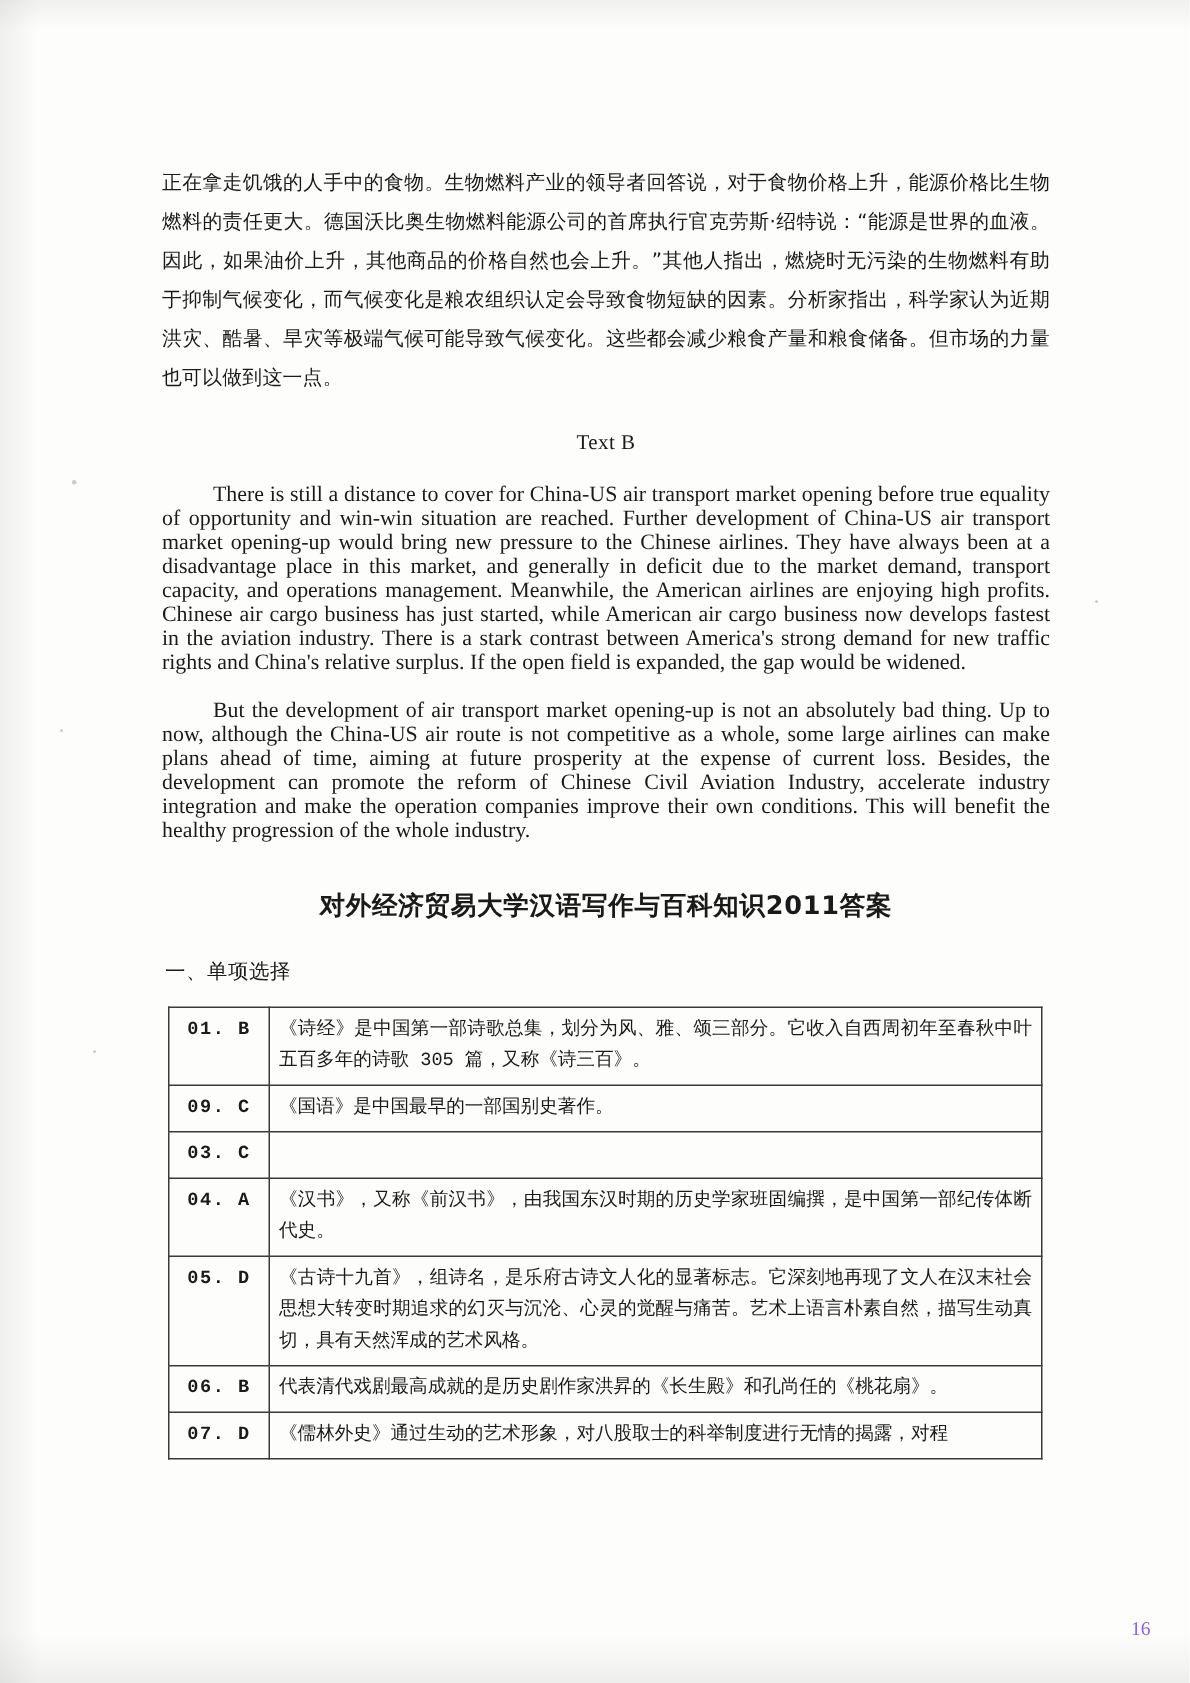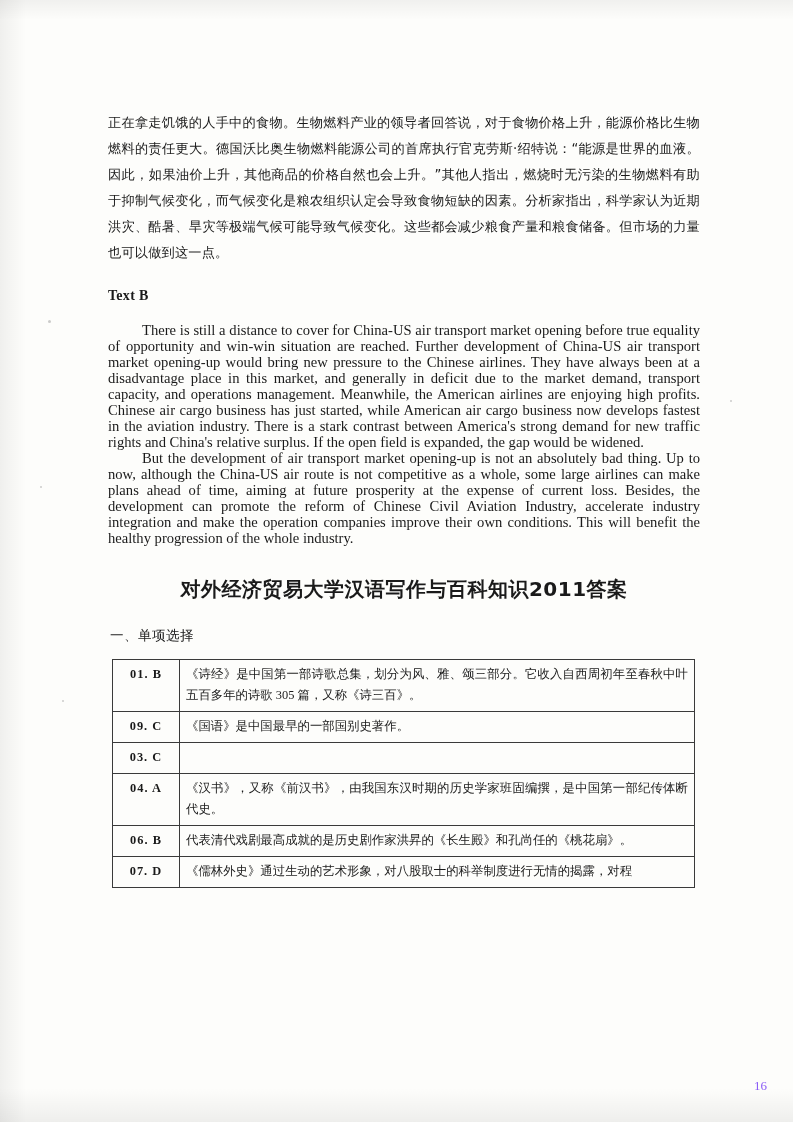--- a/index.html
+++ b/index.html
@@ -58,45 +58,45 @@
     font-family: "DejaVu Sans", sans-serif;
     font-size: 13.2px;
     line-height: 26px;
     text-align: justify;
     text-justify: inter-ideograph;
     margin: 0 0 4px 0;
     letter-spacing: 0.2px;
   }
 
   .text-b-head {
-    text-align: left;
-    font-family: "Liberation Serif", serif;
-    font-weight: bold;
+    text-align: center;
+    font-family: "Liberation Serif", serif;
+    font-weight: normal;
     font-size: 14px;
     margin: 22px 0 18px 0;
     letter-spacing: 0.3px;
   }
 
   .en-para {
     font-family: "Liberation Serif", serif;
     font-size: 14.6px;
     line-height: 16px;
     text-align: justify;
     margin: 0 0 0 0;
     text-indent: 34px;
   }
   .en-para + .en-para {
-    margin-top: 0;
+    margin-top: 16px;
   }
 
   .main-title {
     text-align: center;
     font-family: "DejaVu Sans", sans-serif;
     font-weight: bold;
-    font-size: 20px;
+    font-size: 17px;
     letter-spacing: 0.5px;
     margin: 30px 0 24px 0;
   }
 
   .section-head {
     font-family: "DejaVu Sans", sans-serif;
     font-size: 13.6px;
     font-weight: normal;
     margin: 16px 0 14px 2px;
     letter-spacing: 0.4px;
@@ -105,21 +105,21 @@
   table.answers {
     border-collapse: collapse;
     width: 583px;
     margin-left: 4px;
     table-layout: fixed;
   }
   table.answers td {
     border: 1px solid #3a3a3a;
     padding: 4px 6px 5px 6px;
     vertical-align: top;
-    font-family: Liberation Serif, serif;
+    font-family: Liberation Mono, monospace;
     font-size: 12.4px;
     line-height: 21px;
   }
   td.qnum {
     width: 54px;
     text-align: center;
     font-family: "Liberation Serif", serif;
     font-weight: bold;
     font-size: 13px;
     white-space: nowrap;
@@ -191,20 +191,24 @@
         </tr>
         <tr>
           <td class="qnum">03. C</td>
           <td class="qtext empty"></td>
         </tr>
         <tr>
           <td class="qnum">04. A</td>
           <td class="qtext">《汉书》，又称《前汉书》，由我国东汉时期的历史学家班固编撰，是中国第一部纪传体断代史。</td>
         </tr>
         <tr>
+          <td class="qnum">05. D</td>
+          <td class="qtext">《古诗十九首》，组诗名，是乐府古诗文人化的显著标志。它深刻地再现了文人在汉末社会思想大转变时期追求的幻灭与沉沦、心灵的觉醒与痛苦。艺术上语言朴素自然，描写生动真切，具有天然浑成的艺术风格。</td>
+        </tr>
+        <tr>
           <td class="qnum">06. B</td>
           <td class="qtext">代表清代戏剧最高成就的是历史剧作家洪昇的《长生殿》和孔尚任的《桃花扇》。</td>
         </tr>
         <tr>
           <td class="qnum">07. D</td>
           <td class="qtext">《儒林外史》通过生动的艺术形象，对八股取士的科举制度进行无情的揭露，对程</td>
         </tr>
       </tbody>
     </table>
 

